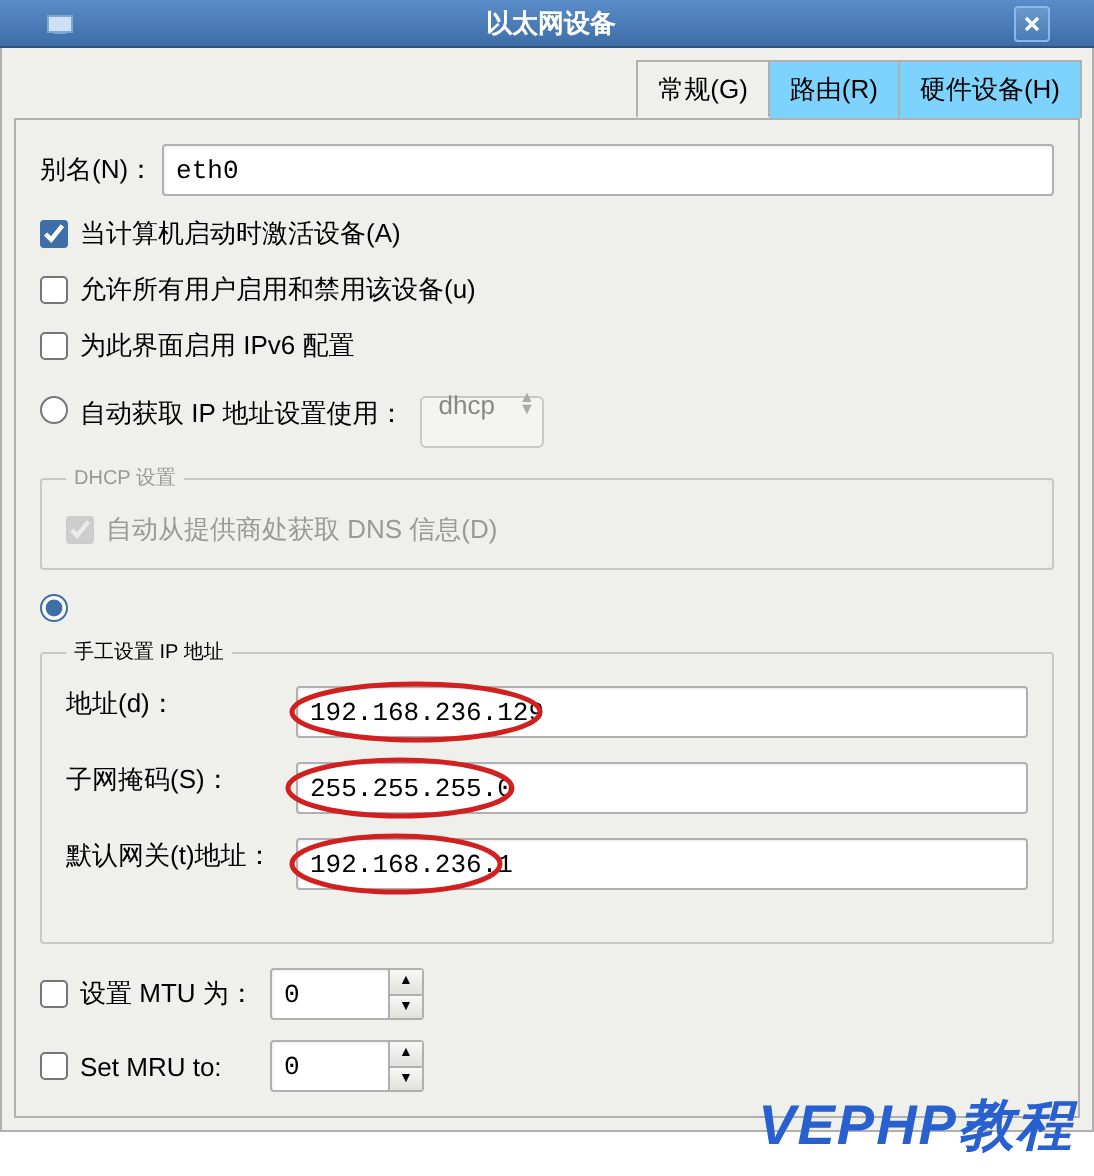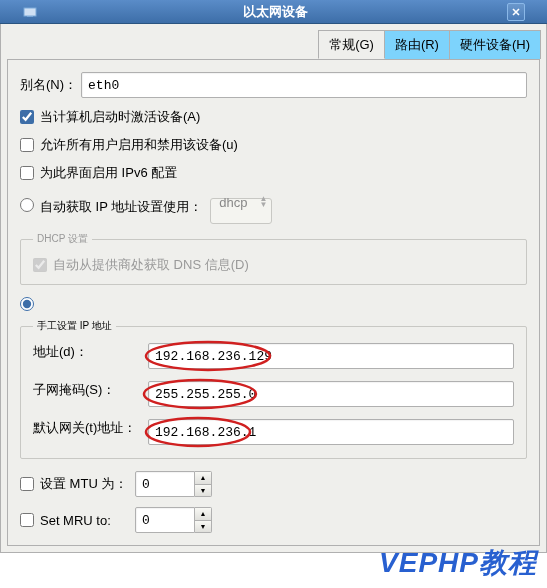--- a/index.html
+++ b/index.html
@@ -128,21 +128,21 @@
       <div class="addr-row">
         <label class="addr-label">子网掩码(S)：</label>
         <input type="text" class="addr-input" value="255.255.255.0" style="">
         <span class="ellipse-wrap" style="left:105px; top:-6px;">
           <svg width="130" height="38">
                 <ellipse cx="62" cy="19" rx="56" ry="14" fill="none" stroke="#d02020" stroke-width="2.5"></ellipse>
               </svg>
         </span>
       </div>
 
-      <div class="addr-row" style="margin-bottom:3px">
+      <div class="addr-row" style="margin-bottom:16px">
         <label class="addr-label">默认网关(t)地址：</label>
         <input type="text" class="addr-input" value="192.168.236.1" style="">
         <span class="ellipse-wrap" style="left:105px; top:-6px;">
           <svg width="130" height="38">
                 <ellipse cx="60" cy="19" rx="52" ry="14" fill="none" stroke="#d02020" stroke-width="2.5"></ellipse>
               </svg>
         </span>
       </div>
     </fieldset>
 

